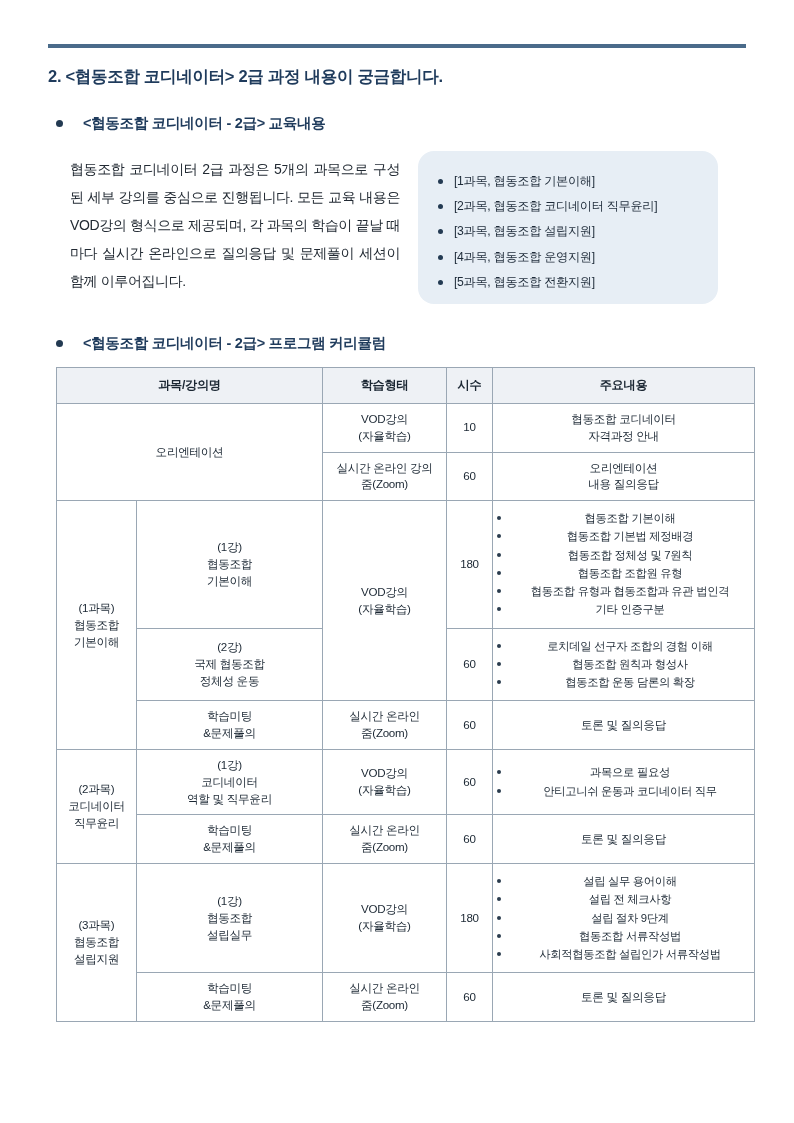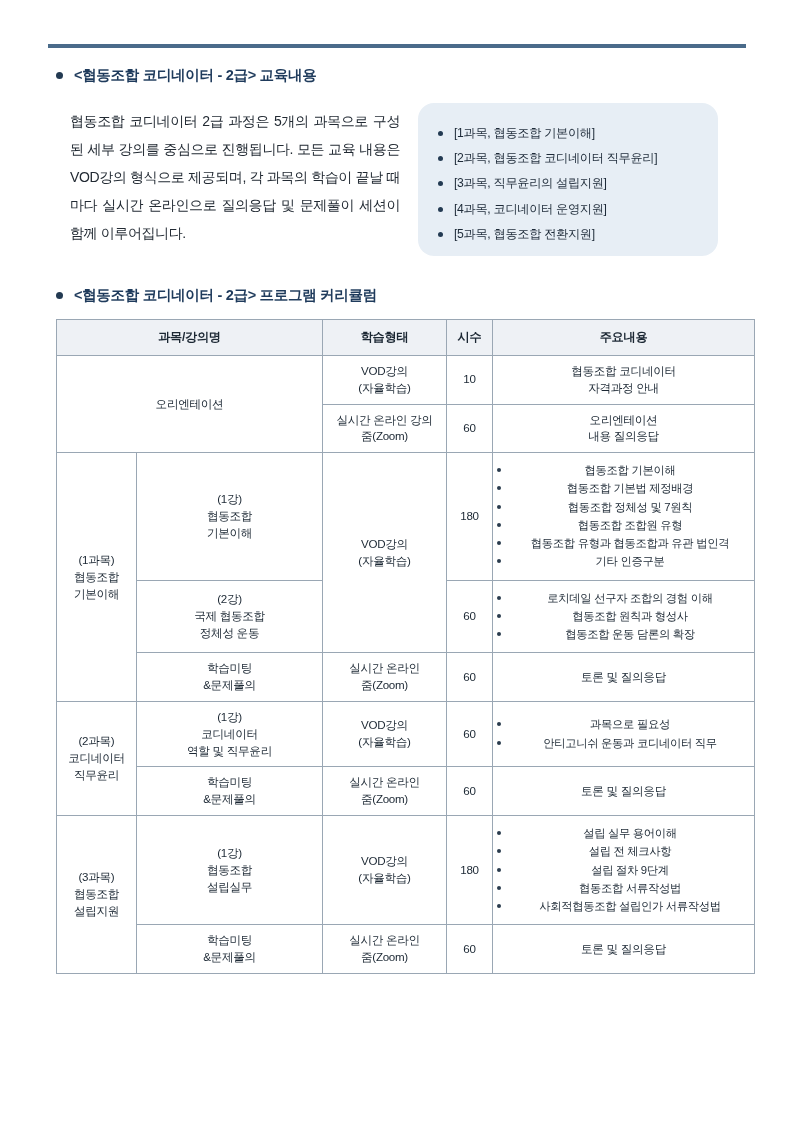--- a/index.html
+++ b/index.html
@@ -25,21 +25,21 @@
   h1.section-title {
     font-size: 16.5px;
     font-weight: bold;
     color: #1f3b5c;
     margin: 0 0 26px 0;
     letter-spacing: -0.3px;
   }
   .bullet-head {
     display: flex;
     align-items: center;
-    gap: 11px;
+    gap: 20px;
     margin: 0 0 14px 8px;
   }
   .bullet-head .dot {
     width: 7px; height: 7px; border-radius: 50%;
     background: #233a52;
     flex: 0 0 auto;
   }
   .bullet-head .txt {
     font-size: 14.5px;
     font-weight: bold;
@@ -137,34 +137,35 @@
   .col-d { width: 46px; }
   .col-e { width: 262px; }
 </style>
 </head>
 <body>
 
 <div class="page">
 
   <div class="top-rule"></div>
 
+  <h1 class="section-title">2. &lt;협동조합 코디네이터&gt; 2급 과정 내용이 궁금합니다.</h1>
 
   <div class="bullet-head">
     <span class="dot"></span>
     <span class="txt">&lt;협동조합 코디네이터 - 2급&gt; 교육내용</span>
   </div>
 
   <div class="intro-row">
     <div class="intro-text">협동조합 코디네이터 2급 과정은 5개의 과목으로 구성된 세부 강의를 중심으로 진행됩니다. 모든 교육 내용은 VOD강의 형식으로 제공되며, 각 과목의 학습이 끝날 때마다 실시간 온라인으로 질의응답 및 문제풀이 세션이 함께 이루어집니다.</div>
     <div class="callout">
       <ul>
         <li>[1과목, 협동조합 기본이해]</li>
         <li>[2과목, 협동조합 코디네이터 직무윤리]</li>
-        <li>[3과목, 직무윤리의 설립지원]</li>
-        <li>[4과목, 코디네이터 운영지원]</li>
+        <li>[3과목, 협동조합 설립지원]</li>
+        <li>[4과목, 협동조합 운영지원]</li>
         <li>[5과목, 협동조합 전환지원]</li>
       </ul>
     </div>
   </div>
 
   <div class="bullet-head">
     <span class="dot"></span>
     <span class="txt">&lt;협동조합 코디네이터 - 2급&gt; 프로그램 커리큘럼</span>
   </div>
 

